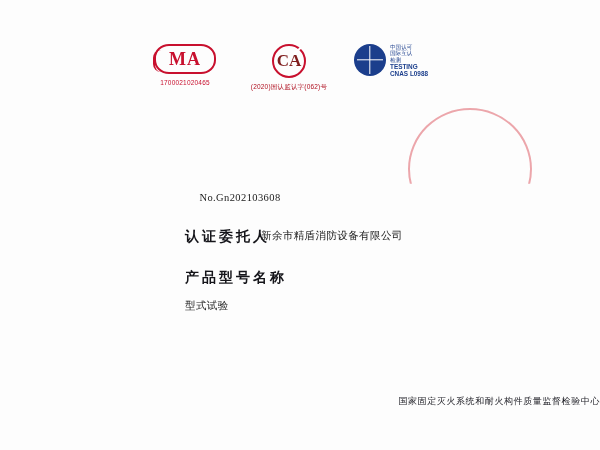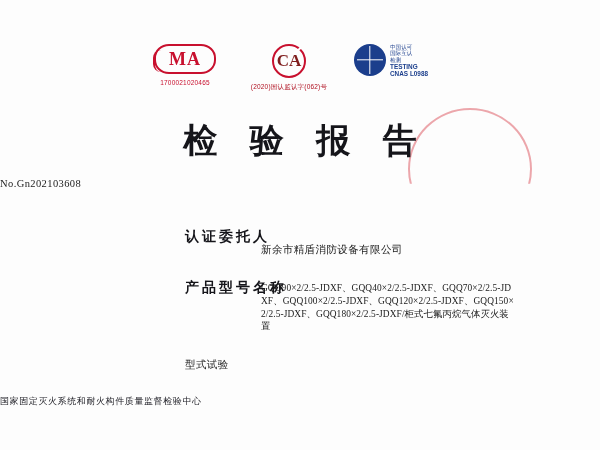--- a/index.html
+++ b/index.html
@@ -196,24 +196,24 @@
     font-family: "Liberation Serif", serif;
     font-size: 34px;
     font-weight: bold;
     letter-spacing: 12px;
     color: #15151a;
     text-indent: 12px;
   }
 
   .doc-number {
     position: absolute;
-    top: 178px;
+    top: 192px;
     left: 0;
     width: 480px;
-    text-align: left;
+    text-align: center;
     font-family: "Liberation Serif", serif;
     font-size: 10.5px;
     color: #1a1a1a;
     letter-spacing: 0.4px;
   }
 
   
   .seal {
     position: absolute;
     left: 408px;
@@ -250,36 +250,35 @@
     line-height: 1.35;
   }
   .field-value {
     flex: 1 1 auto;
     font-size: 9.4px;
     color: #1a1a1a;
     line-height: 1.35;
     letter-spacing: 0.1px;
     padding-top: 1px;
     word-break: break-all;
-    margin-top: 14px;
   }
   .field-value.normal {
     font-size: 10.5px;
     letter-spacing: 0.4px;
     word-break: keep-all;
   }
   .field-row.model .field-label { padding-top: 12px; }
 
   
   .footer {
     position: absolute;
     bottom: 42px;
     left: 0;
     width: 600px;
-    text-align: left;
+    text-align: right;
     font-family: "Liberation Serif", serif;
     font-size: 9px;
     color: #23232a;
     letter-spacing: 0.6px;
   }
 </style>
 </head>
 <body>
 
 <div class="page">
@@ -307,34 +306,32 @@
           <span class="big">TESTING</span>
           <span class="big">CNAS L0988</span>
         </div>
       </div>
     </div>
 
   </div>
 
   <div class="seal"></div>
 
-  <div class="doc-title">检 验 报 告</div>
 
   <div class="doc-number">No.Gn202103608</div>
 
   <div class="fields">
 
     <div class="field-row">
       <div class="field-label">认证委托人</div>
       <div class="field-value normal">新余市精盾消防设备有限公司</div>
     </div>
 
     <div class="field-row model">
       <div class="field-label">产品型号名称</div>
-      <div class="field-value">GQQ90×2/2.5-JDXF、GQQ40×2/2.5-JDXF、GQQ70×2/2.5-JDXF、GQQ100×2/2.5-JDXF、GQQ120×2/2.5-JDXF、GQQ150×2/2.5-JDXF、GQQ180×2/2.5-JDXF/柜式七氟丙烷气体灭火装置</div>
     </div>
 
     <div class="field-row">
       <div class="field-value normal">型式试验</div>
     </div>
 
   </div>
 
   <div class="footer">国家固定灭火系统和耐火构件质量监督检验中心</div>
 

